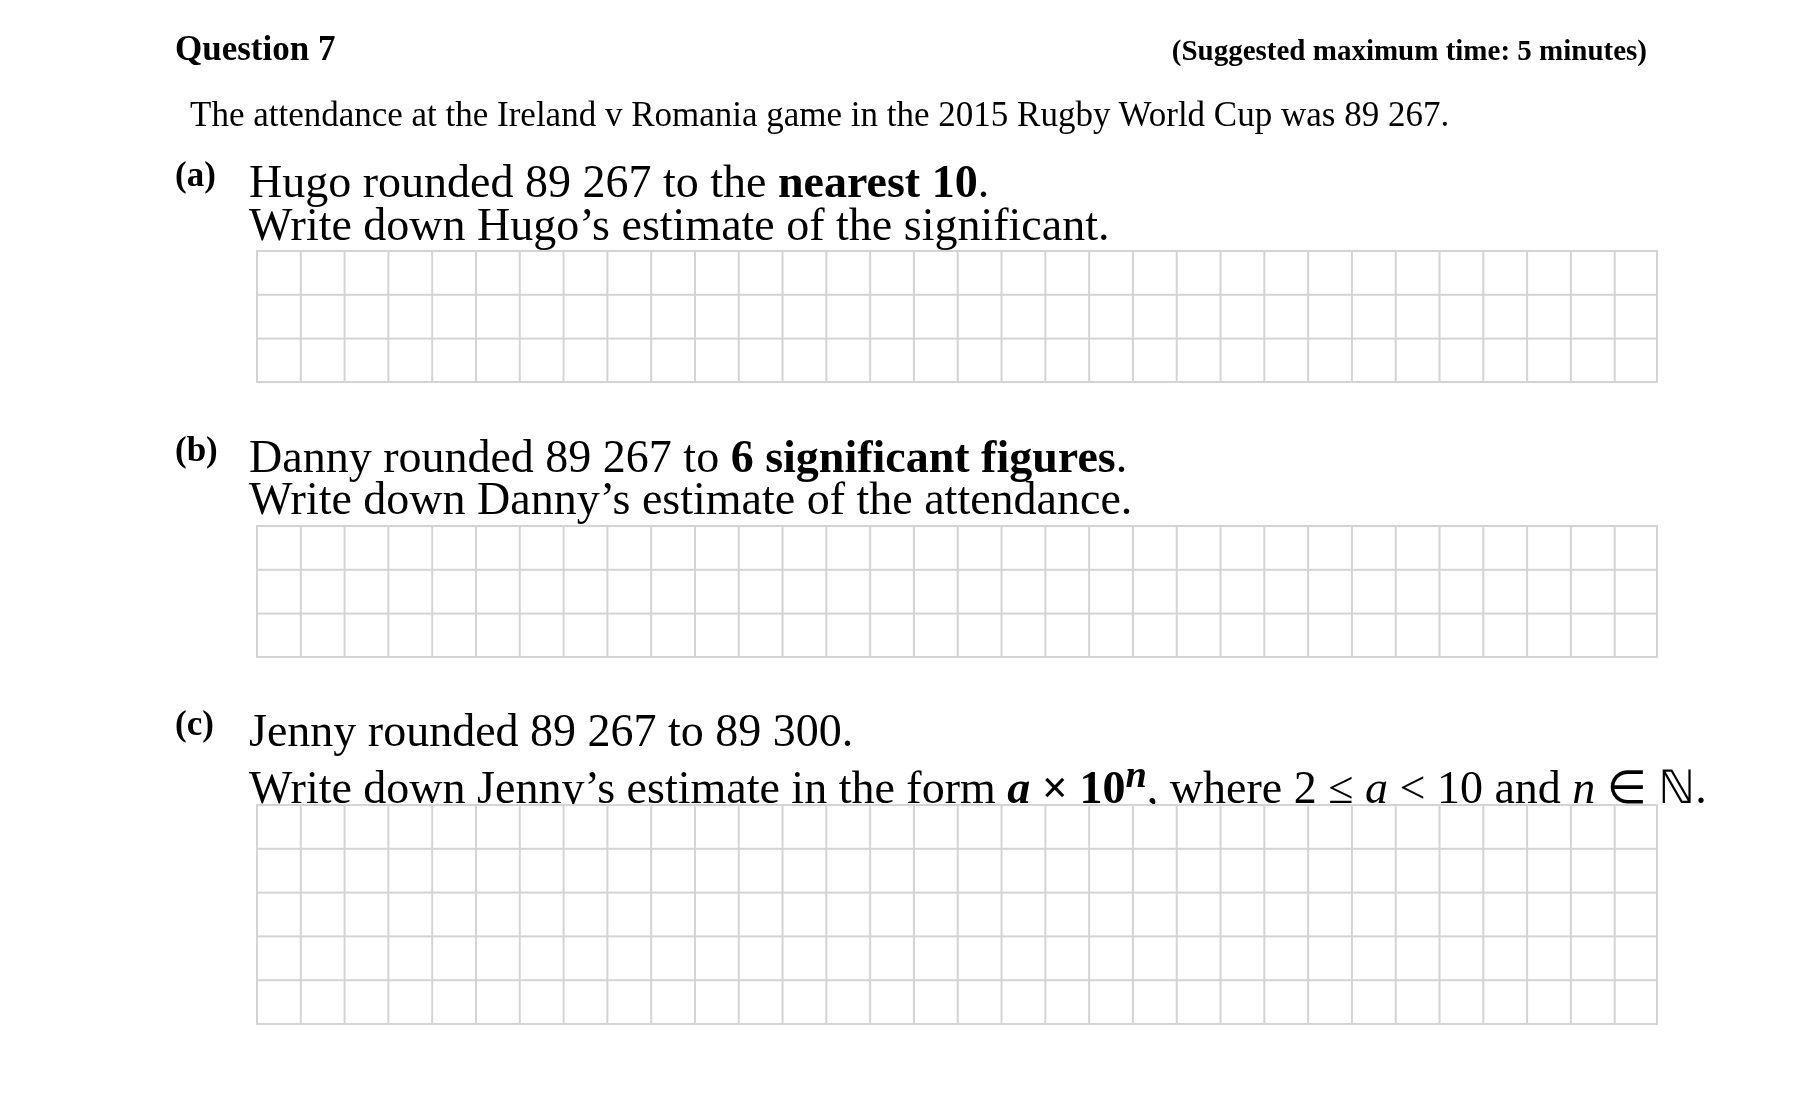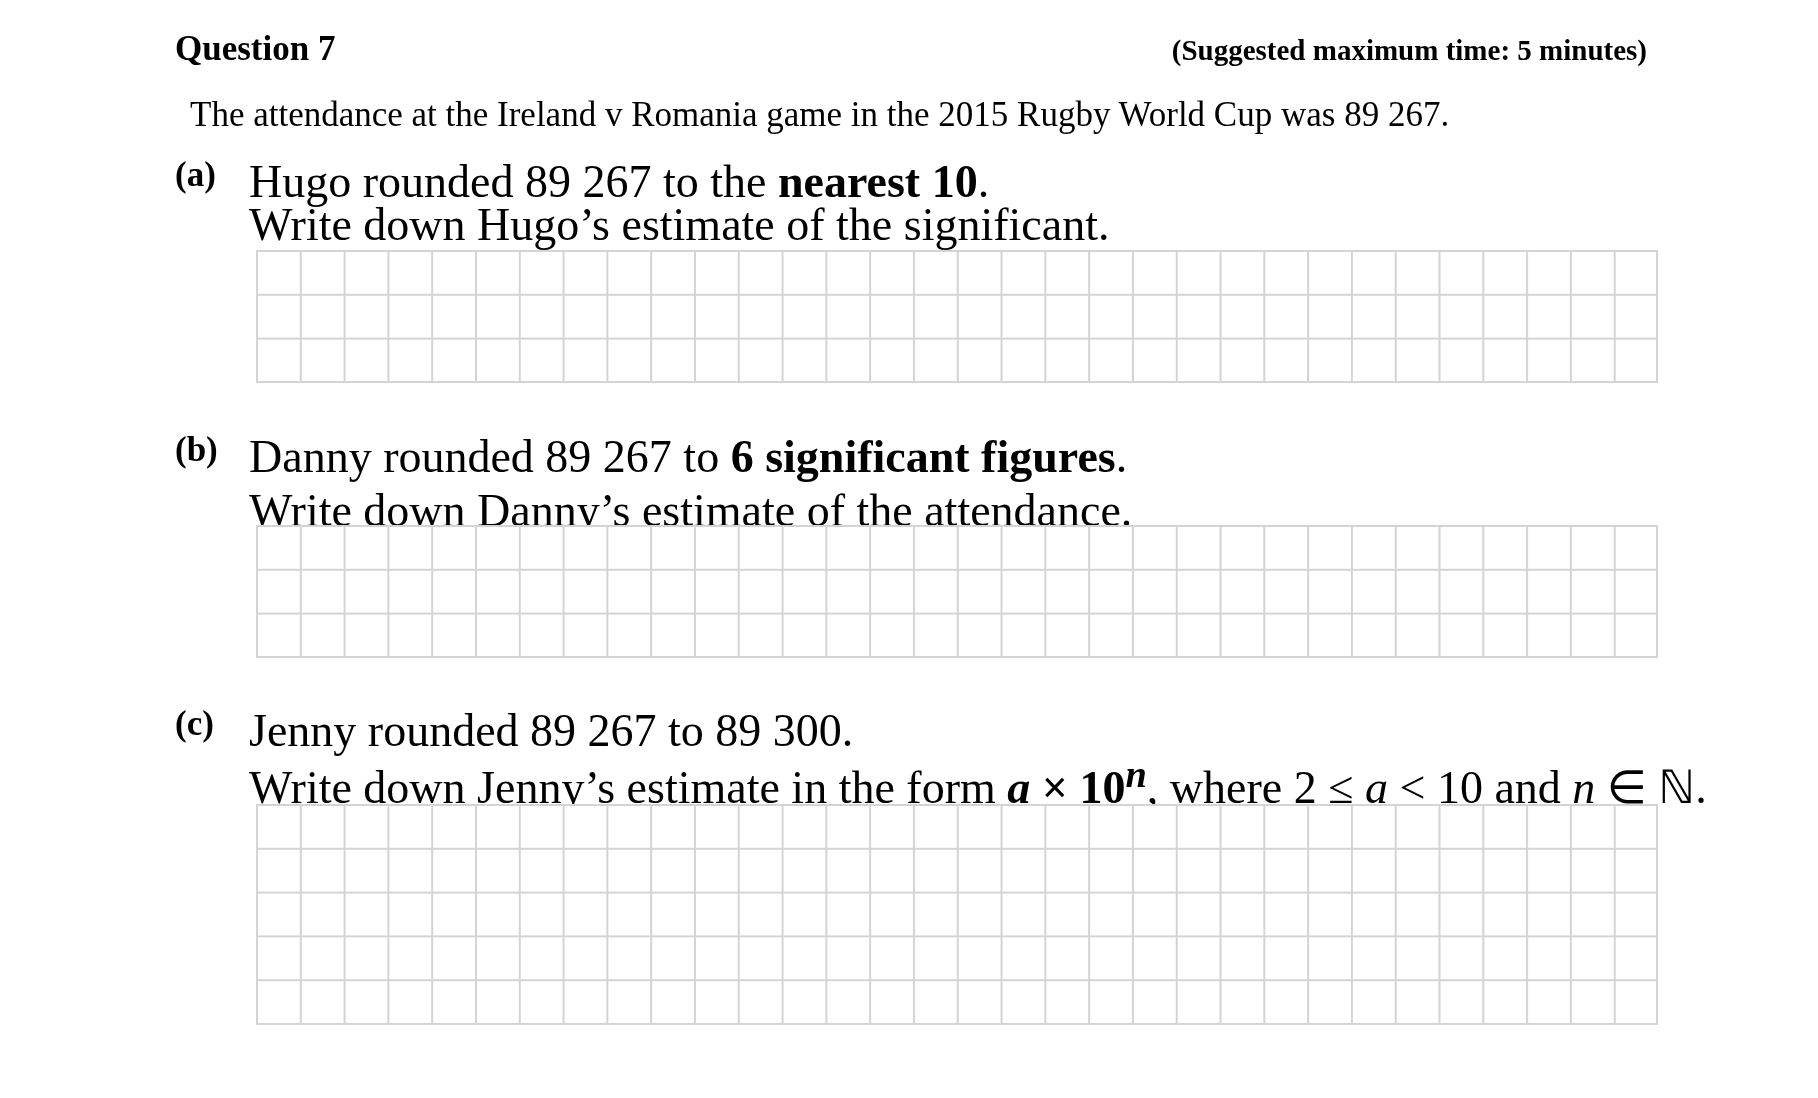--- a/index.html
+++ b/index.html
@@ -37,19 +37,19 @@
 <div class="abs qtime">(Suggested maximum time: 5 minutes)</div>
 <div class="abs intro">The attendance at the Ireland v Romania game in the 2015 Rugby World Cup was 89 267.</div>
 
 <div class="abs part-label" style="top:155px;">(a)</div>
 <div class="abs line" style="top:155px;"><span>Hugo rounded 89 267 to the </span><b>nearest 10</b><span>.</span></div>
 <div class="abs line" style="top:198px;">Write down Hugo’s estimate of the significant.</div>
 <div class="grid grid-a"></div>
 
 <div class="abs part-label" style="top:430px;">(b)</div>
 <div class="abs line" style="top:430px;"><span>Danny rounded 89 267 to </span><b>6 significant figures</b><span>.</span></div>
-<div class="abs line" style="top:472px;margin-top:12px;">Write down Danny’s estimate of the attendance.</div>
+<div class="abs line" style="top:472px;">Write down Danny’s estimate of the attendance.</div>
 <div class="grid grid-b"></div>
 
 <div class="abs part-label" style="top:704px;">(c)</div>
 <div class="abs line" style="top:704px;">Jenny rounded 89 267 to 89 300.</div>
 <div class="abs line" style="top:752px;"><span>Write down Jenny’s estimate in the form </span><b><i>a</i></b><b> × 10</b><sup><b><i>n</i></b></sup><span>, where 2 ≤ </span><i>a</i><span> &lt; 10 and </span><i>n</i><span> ∈ ℕ.</span></div>
 <div class="grid grid-c"></div>
 
 </body></html>

